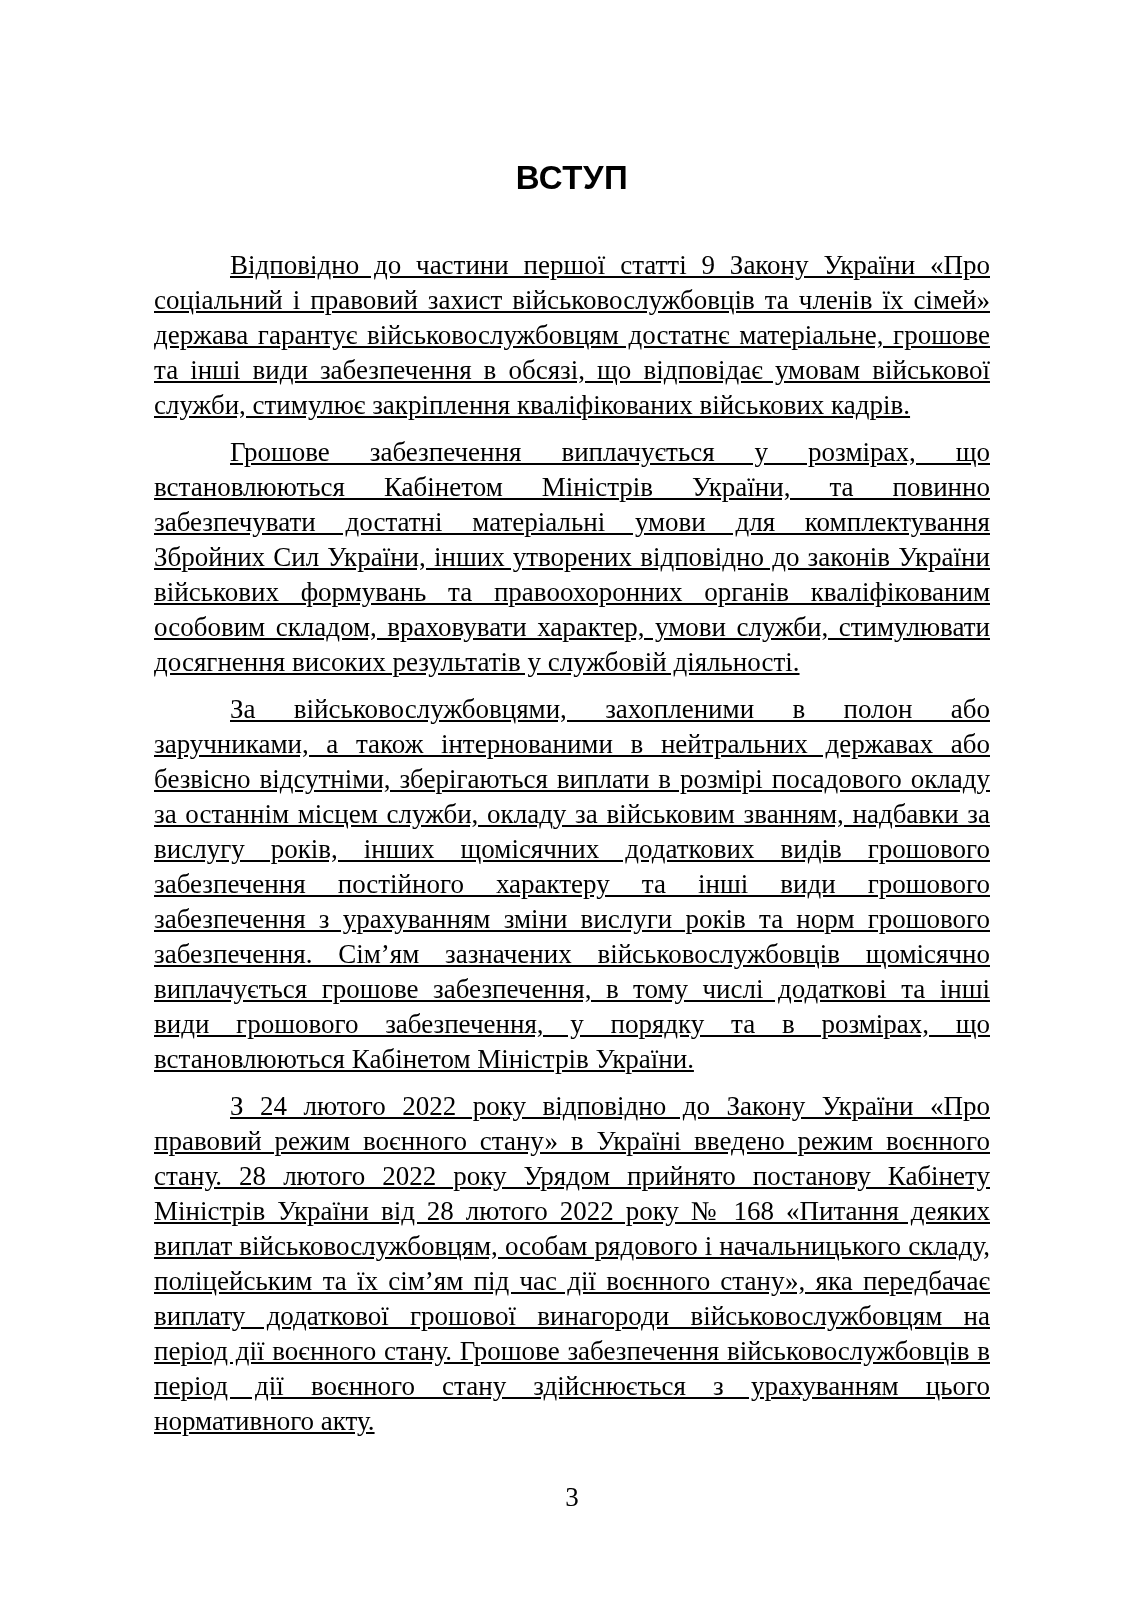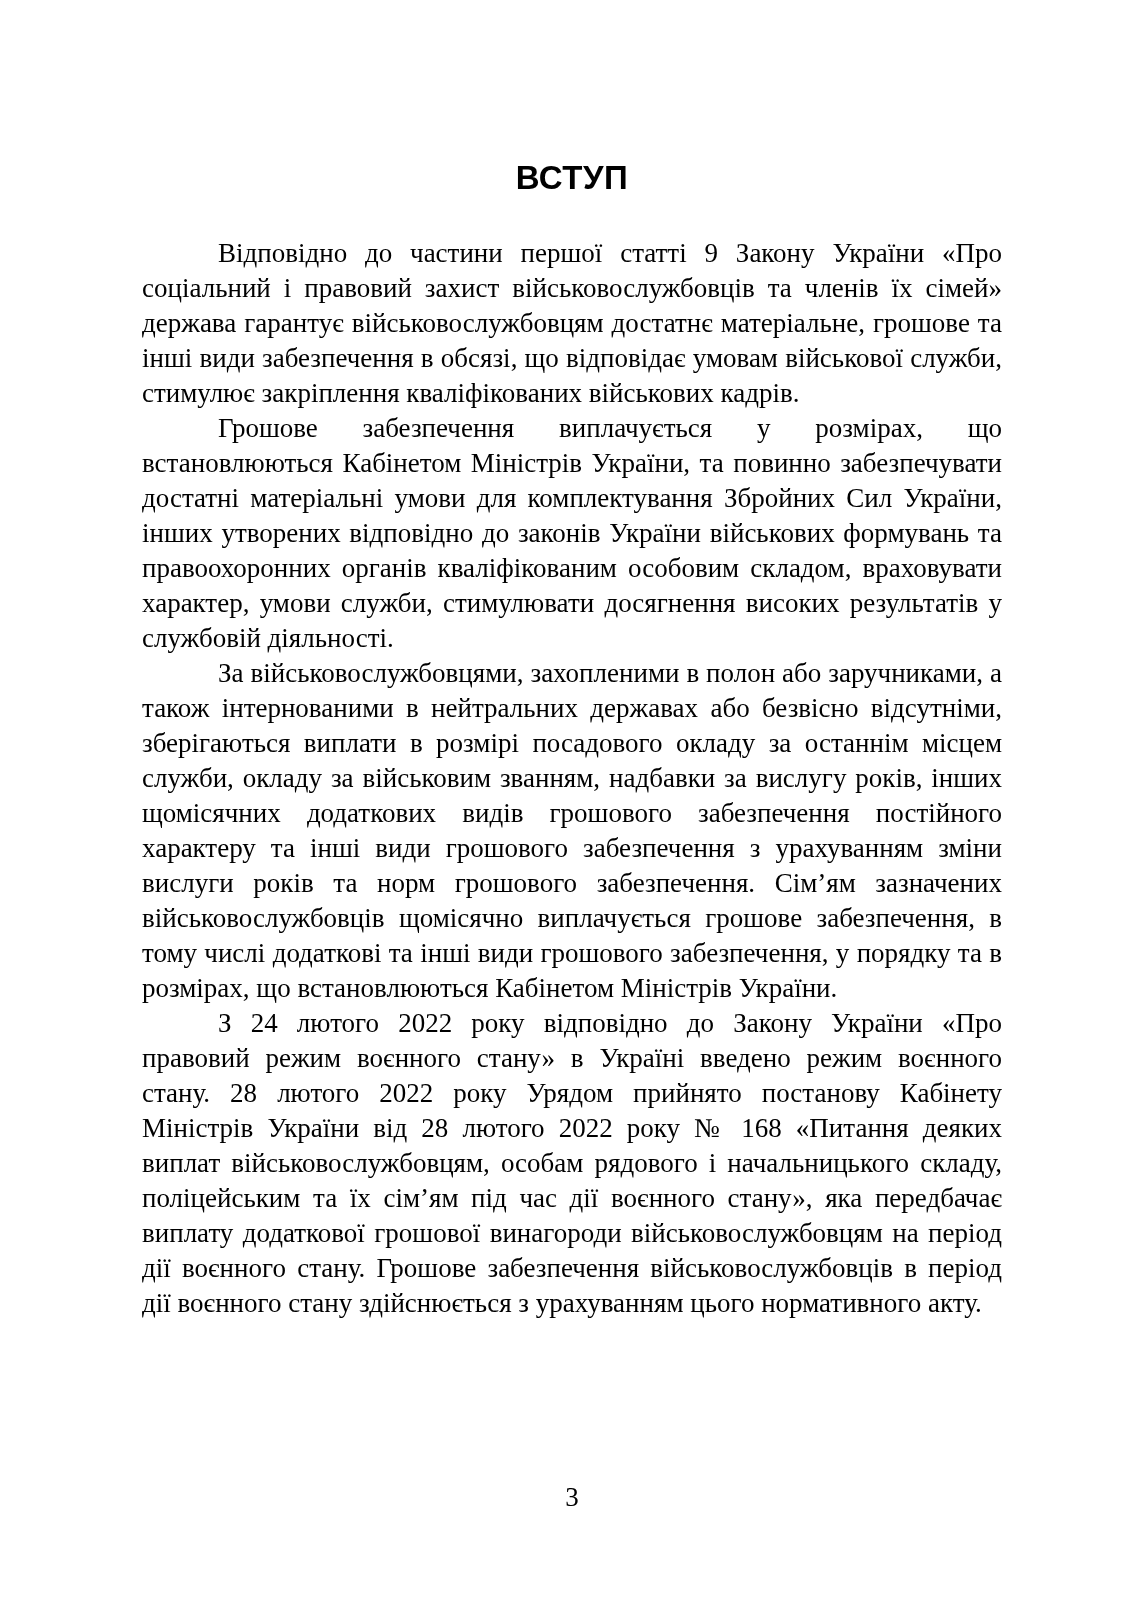--- a/index.html
+++ b/index.html
@@ -34,22 +34,23 @@
     position: absolute;
     top: 236px;
     left: 142px;
     width: 860px;
     font-family: "Liberation Serif", serif;
     font-size: 27px;
     line-height: 35px;
     text-align: justify;
   }
   .content p {
-    margin: 0;
+    margin: 12px;
     text-indent: 76px;
+    text-decoration: underline;
   }
   .pagenum {
     position: absolute;
     top: 1480px;
     left: 142px;
     width: 860px;
     text-align: center;
     font-family: "Liberation Serif", serif;
     font-size: 27px;
     line-height: 35px;

